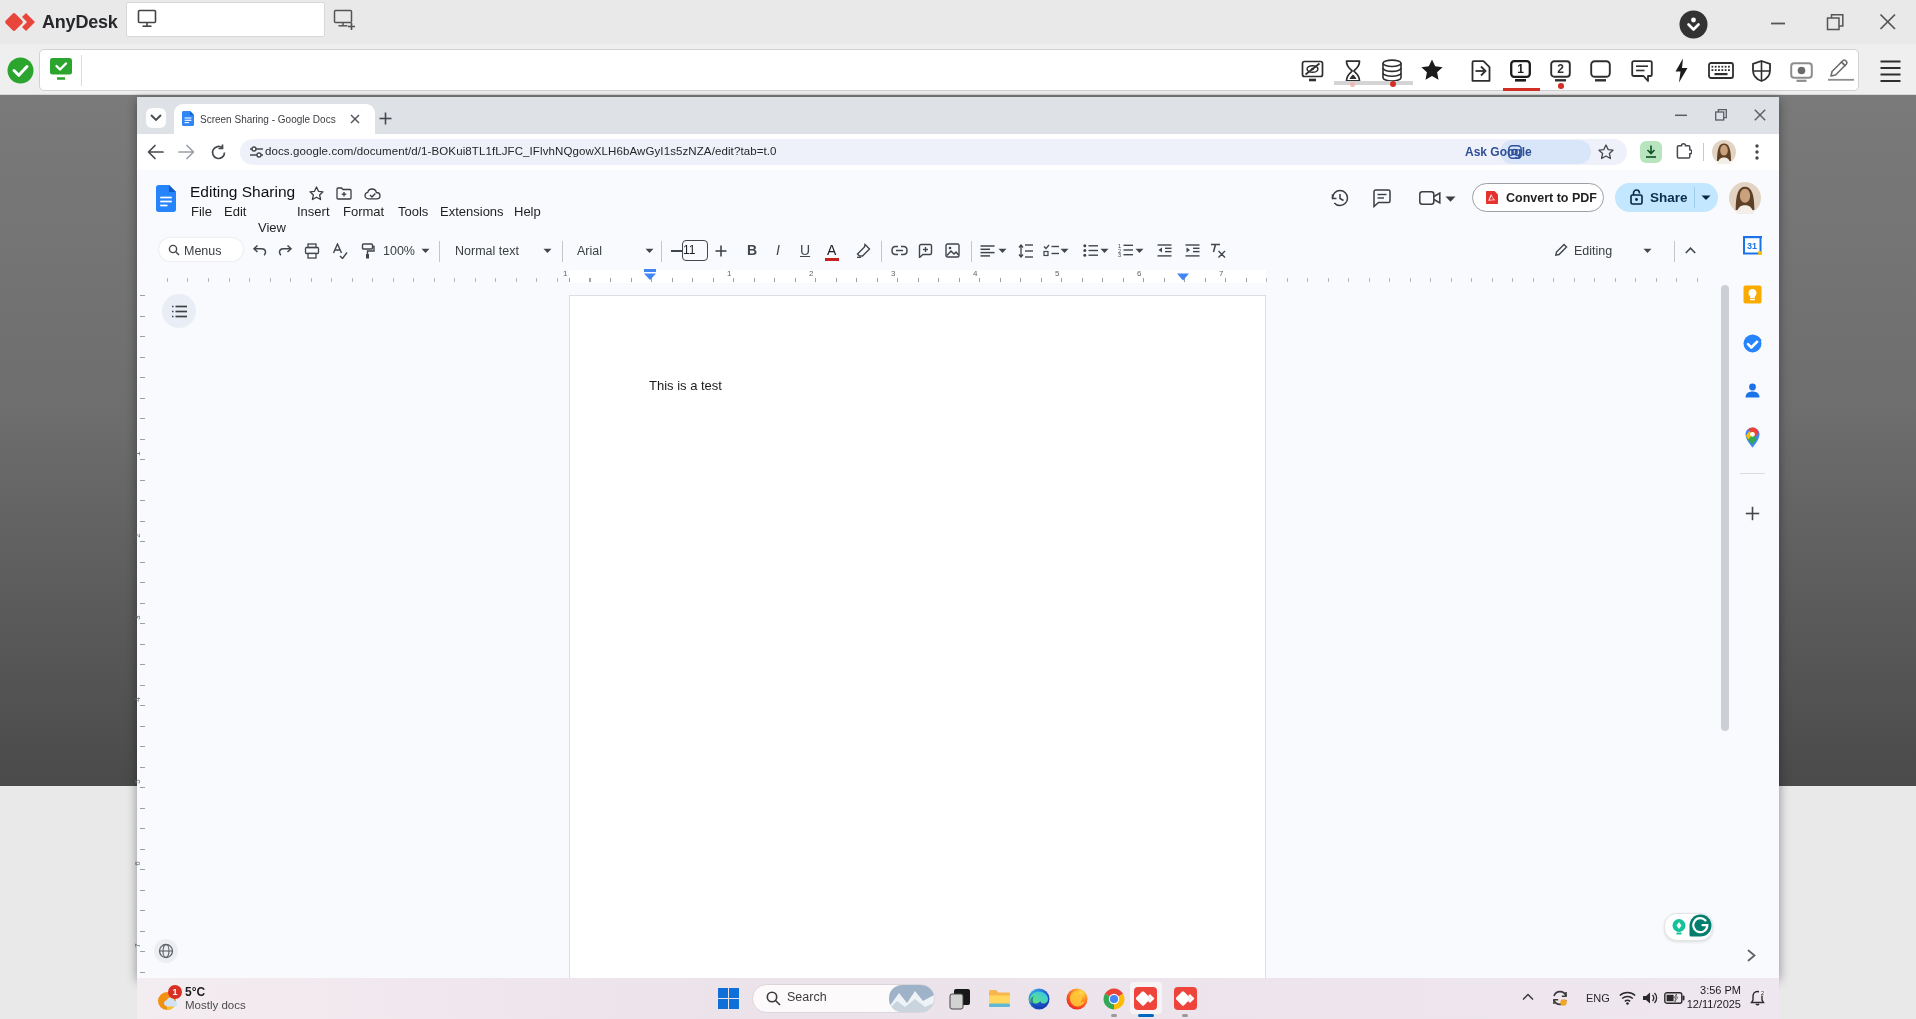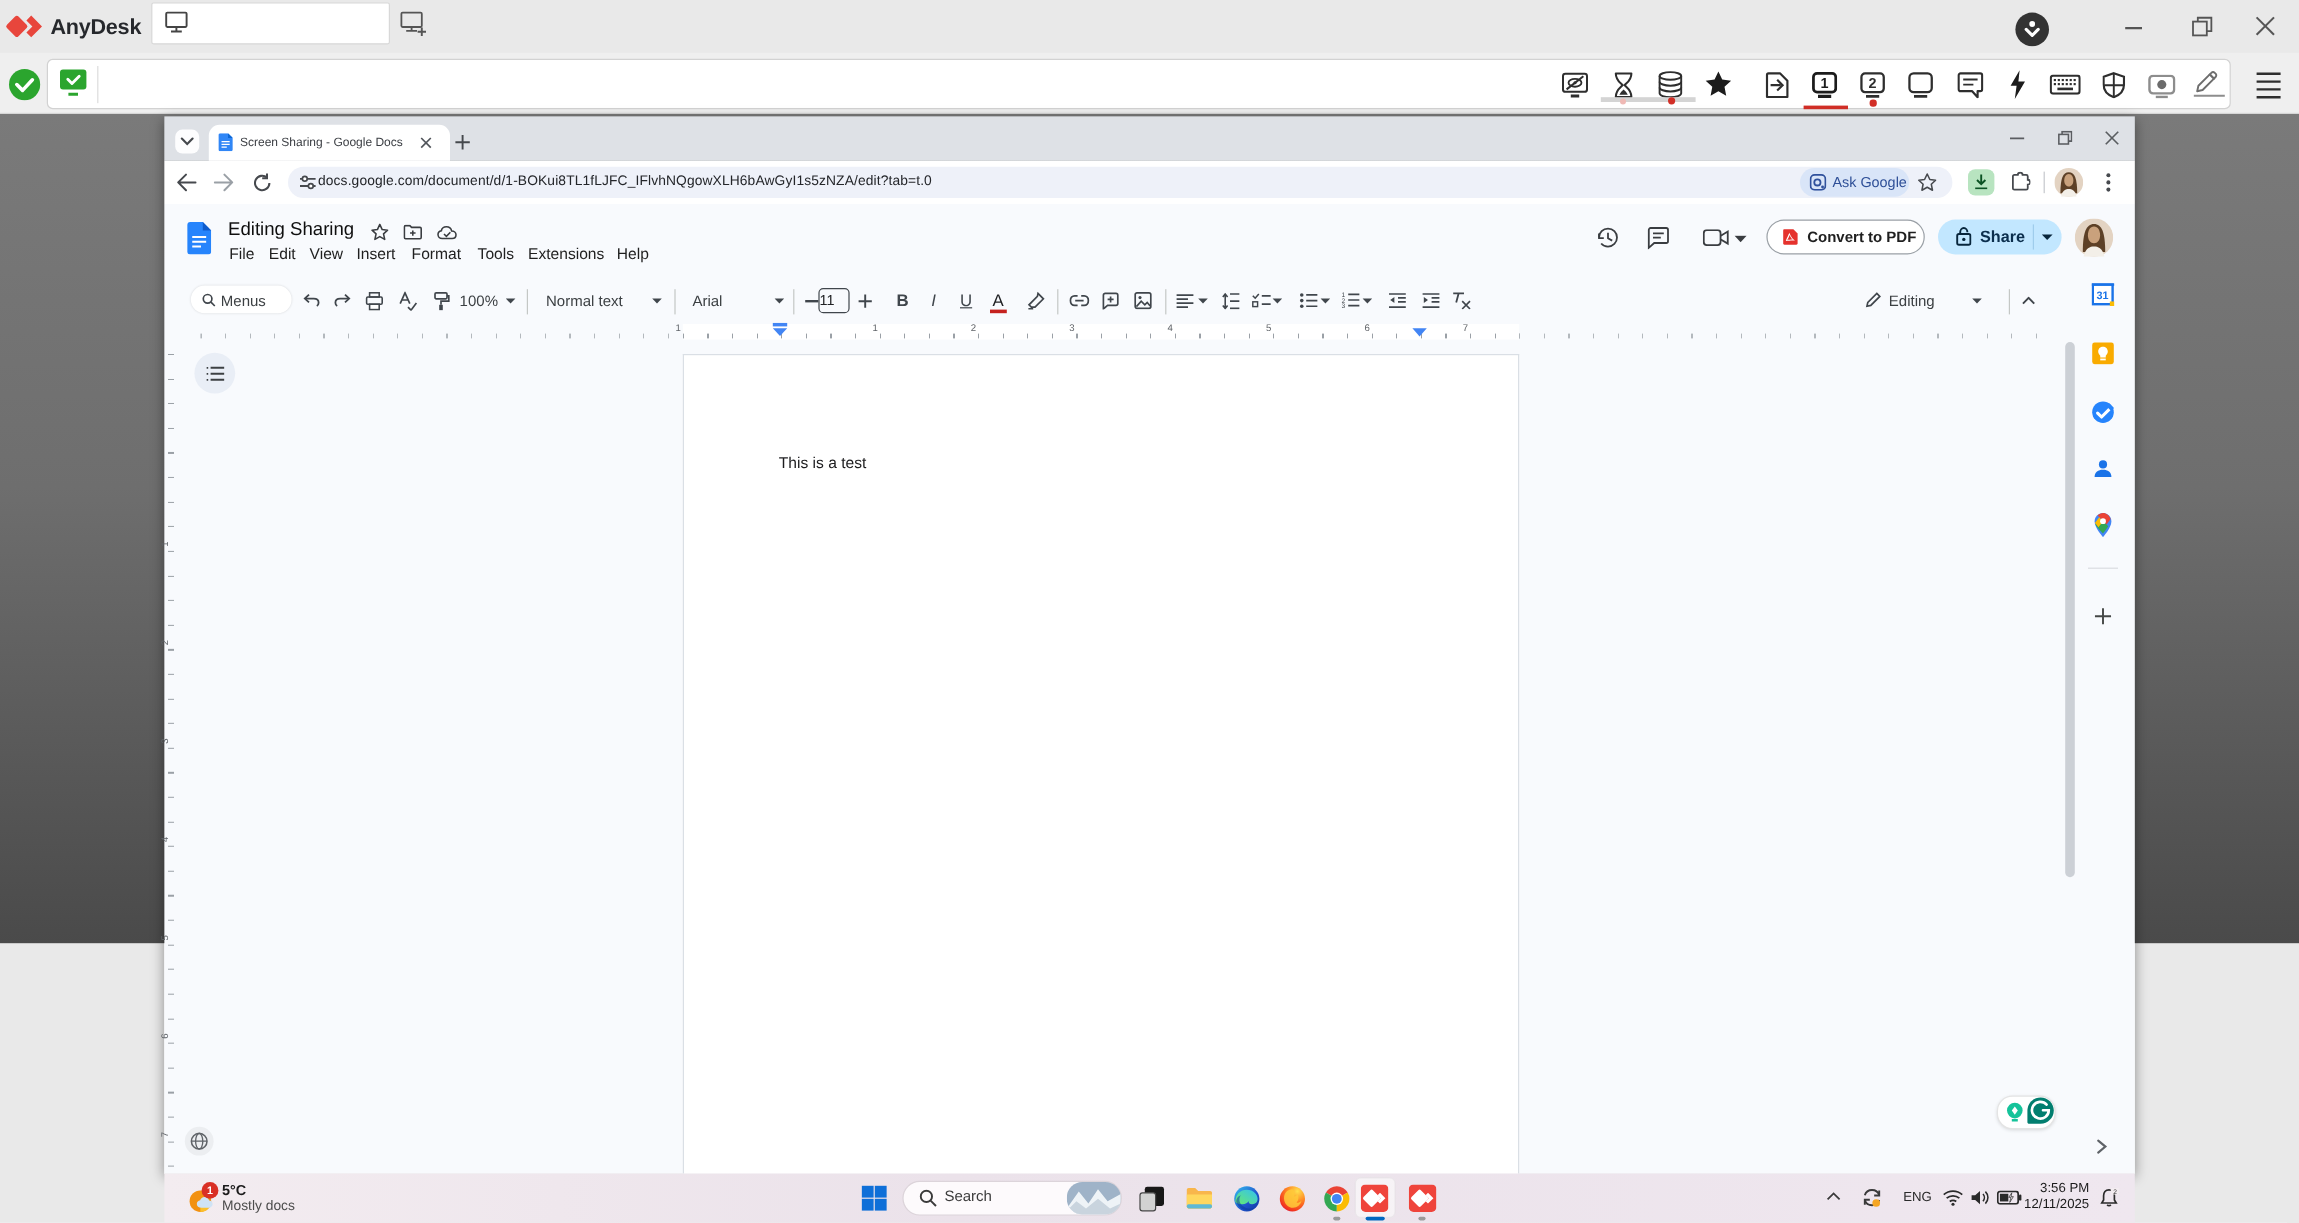--- a/index.html
+++ b/index.html
@@ -253,21 +253,21 @@
         <circle cx="10" cy="10" r="2" fill="#fff" stroke="#46494e" stroke-width="1.4"></circle>
       </svg>
       <div class="abs" style="left:128px;top:48px;font-size:11.5px;color:#24262a;letter-spacing:0.1px">docs.google.com/document/d/1-BOKui8TL1fLJFC_IFlvhNQgowXLH6bAwGyI1s5zNZA/edit?tab=t.0</div>
 
       <div class="abs" style="left:1363px;top:43px;width:91px;height:24px;background:#d9e5f8;border-radius:12px"></div>
       <svg class="abs" style="left:1371px;top:48px" width="14" height="14" viewBox="0 0 14 14">
         <rect x="0.8" y="0.8" width="12.4" height="12.4" rx="3.5" fill="none" stroke="#30519c" stroke-width="1.5"></rect>
         <circle cx="6.5" cy="7" r="2.6" fill="none" stroke="#30519c" stroke-width="1.5"></circle>
         <circle cx="10.8" cy="10.8" r="1.2" fill="#30519c"></circle>
       </svg>
-      <div class="abs" style="left:1390px;top:48px;font-size:12px;font-weight:normal;color:#2e4f97">Ask Google</div>
+      <div class="abs" style="left:1328px;top:48px;font-size:12px;font-weight:bold;color:#2e4f97">Ask Google</div>
 
       <svg class="abs" style="left:1461px;top:47px" width="16" height="16" viewBox="0 0 16 16">
           <path d="M8 1 L10.2 5.6 L15 6.2 L11.4 9.5 L12.4 14.5 L8 12 L3.6 14.5 L4.6 9.5 L1 6.2 L5.8 5.6 Z" fill="none" stroke="#46494e" stroke-width="1.3" stroke-linejoin="round"></path>
         </svg>
 
       <div class="abs" style="left:1503px;top:44px;width:22px;height:22px;background:#b8e4c0;border-radius:6px"></div>
       <svg class="abs" style="left:1508px;top:48px" width="12" height="13" viewBox="0 0 12 13">
           <path d="M6 0.5 L6 8 M2.5 5 L6 8.5 L9.5 5" fill="none" stroke="#0b5223" stroke-width="1.6"></path>
           <line x1="1" y1="12" x2="11" y2="12" stroke="#0b5223" stroke-width="1.6"></line>
         </svg>
@@ -314,21 +314,21 @@
             <line x1="5.7" y1="7.2" x2="10.3" y2="7.2"></line>
           </g>
       </svg>
       <svg class="abs" style="left:227px;top:91px" width="17" height="12" viewBox="0 0 17 12">
         <path d="M4.5 10.8 C2.4 10.8 1 9.3 1 7.5 C1 5.8 2.2 4.6 3.8 4.3 C4.2 2.3 5.9 1 8 1 C10.2 1 12 2.5 12.4 4.5 C14.4 4.5 16 5.9 16 7.7 C16 9.4 14.7 10.8 12.8 10.8 Z" fill="none" stroke="#3a3d41" stroke-width="1.3"></path>
         <path d="M6 7 L8 9 L11.3 5.5" fill="none" stroke="#3a3d41" stroke-width="1.3"></path>
       </svg>
 
       <div class="abs" style="left:54px;top:107px;font-size:13px;color:#1f1f1f">File</div>
       <div class="abs" style="left:87px;top:107px;font-size:13px;color:#1f1f1f">Edit</div>
-      <div class="abs" style="left:121px;top:107px;font-size:13px;color:#1f1f1f">View</div>
+      <div class="abs" style="left:121px;top:123px;font-size:13px;color:#1f1f1f">View</div>
       <div class="abs" style="left:160px;top:107px;font-size:13px;color:#1f1f1f">Insert</div>
       <div class="abs" style="left:206px;top:107px;font-size:13px;color:#1f1f1f">Format</div>
       <div class="abs" style="left:261px;top:107px;font-size:13px;color:#1f1f1f">Tools</div>
       <div class="abs" style="left:303px;top:107px;font-size:13px;color:#1f1f1f">Extensions</div>
       <div class="abs" style="left:377px;top:107px;font-size:13px;color:#1f1f1f">Help</div>
 
       <svg class="abs" style="left:1193px;top:91px" width="20" height="20" viewBox="0 0 20 20">
         <path d="M2.5 10 A7.5 7.5 0 1 1 10 17.5 A7.6 7.6 0 0 1 4.3 14.9" fill="none" stroke="#3a3d41" stroke-width="1.5"></path>
         <path d="M2.5 6.5 L2.5 10.5 L6.5 10.5" fill="none" stroke="#3a3d41" stroke-width="1.5"></path>
         <path d="M10 6 L10 10.5 L13.5 12.5" fill="none" stroke="#3a3d41" stroke-width="1.5"></path>

